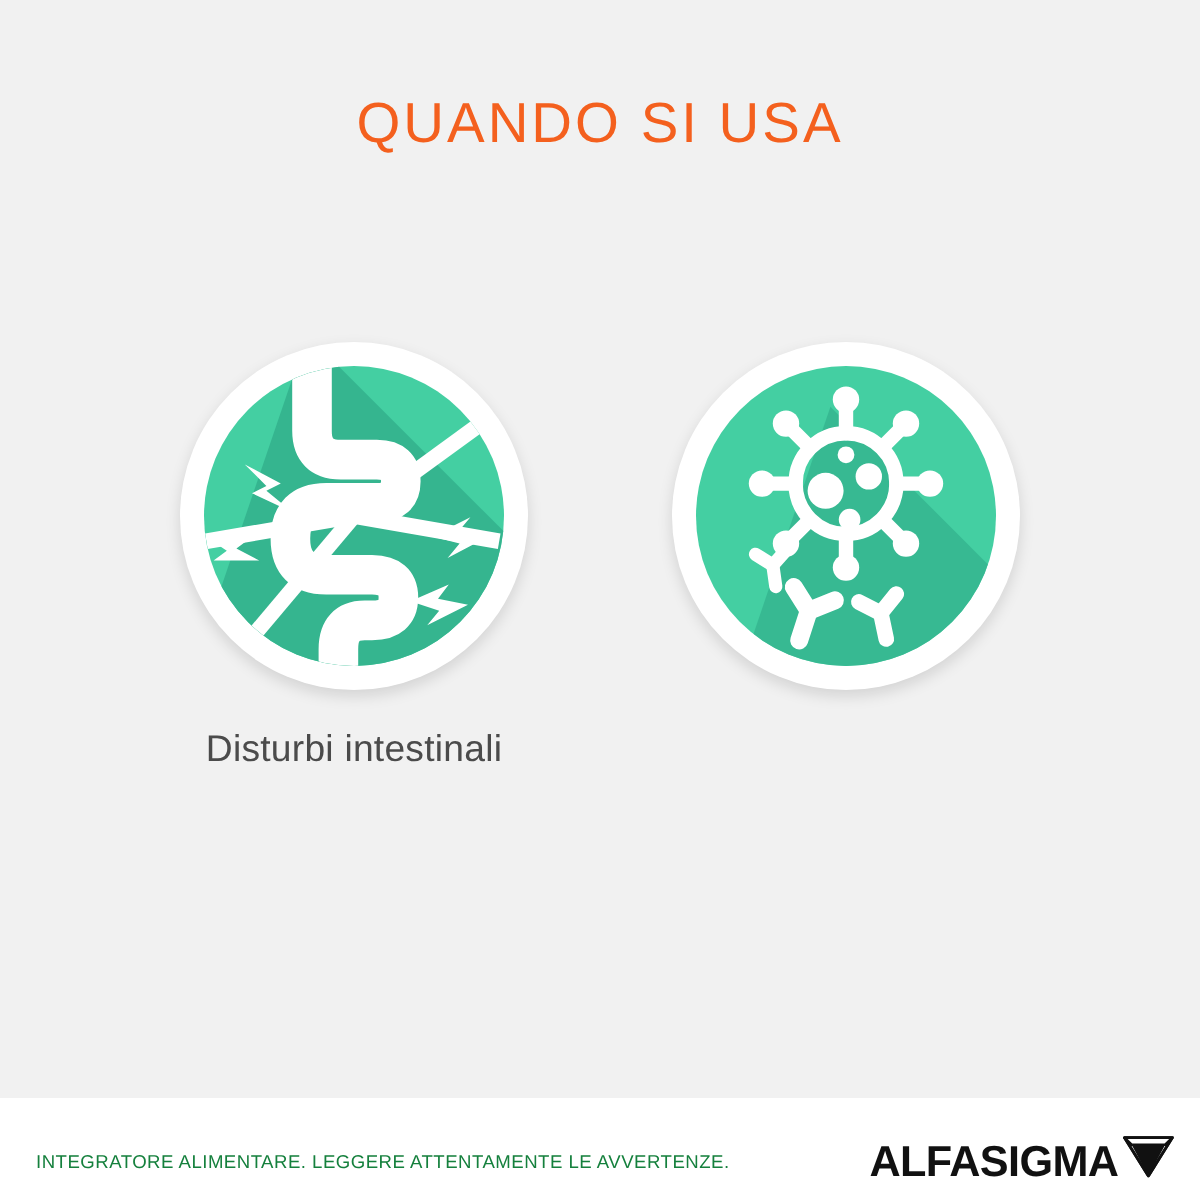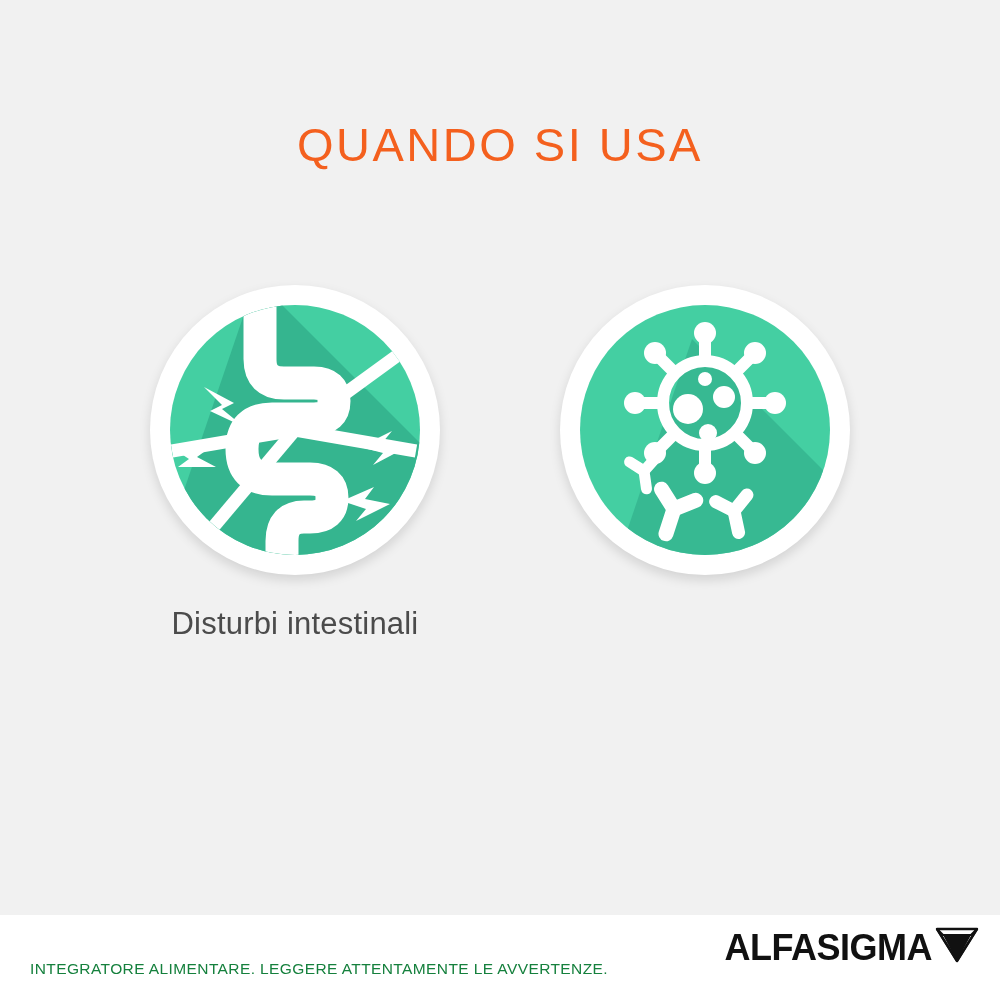--- a/index.html
+++ b/index.html
@@ -17,21 +17,20 @@
   .title{
     position:absolute;
     top:78px;left:0;width:1000px;
     text-align:center;
     color:#f4601e;
     font-size:47px;
     font-weight:400;
     letter-spacing:2.5px;
     line-height:1;
     white-space:nowrap;
-    margin-top:43px;
   }
 
   
   .cards{
     position:absolute;
     top:285px;left:0;width:1000px;
     display:flex;
     justify-content:center;
     align-items:flex-start;
     gap:120px;
@@ -72,21 +71,21 @@
   .footer-text{
     position:absolute;
     left:30px;bottom:22px;
     color:#15803d;
     font-size:15.5px;
     letter-spacing:.4px;
     white-space:nowrap;
   }
   .logo{
     position:absolute;
-    right:20px;bottom:32px;
+    right:20px;bottom:12px;
     display:flex;
     align-items:center;
     gap:2px;
   }
   .logo-word{
     color:#111111;
     font-size:36px;
     font-weight:700;
     letter-spacing:-.5px;
     line-height:40px;

